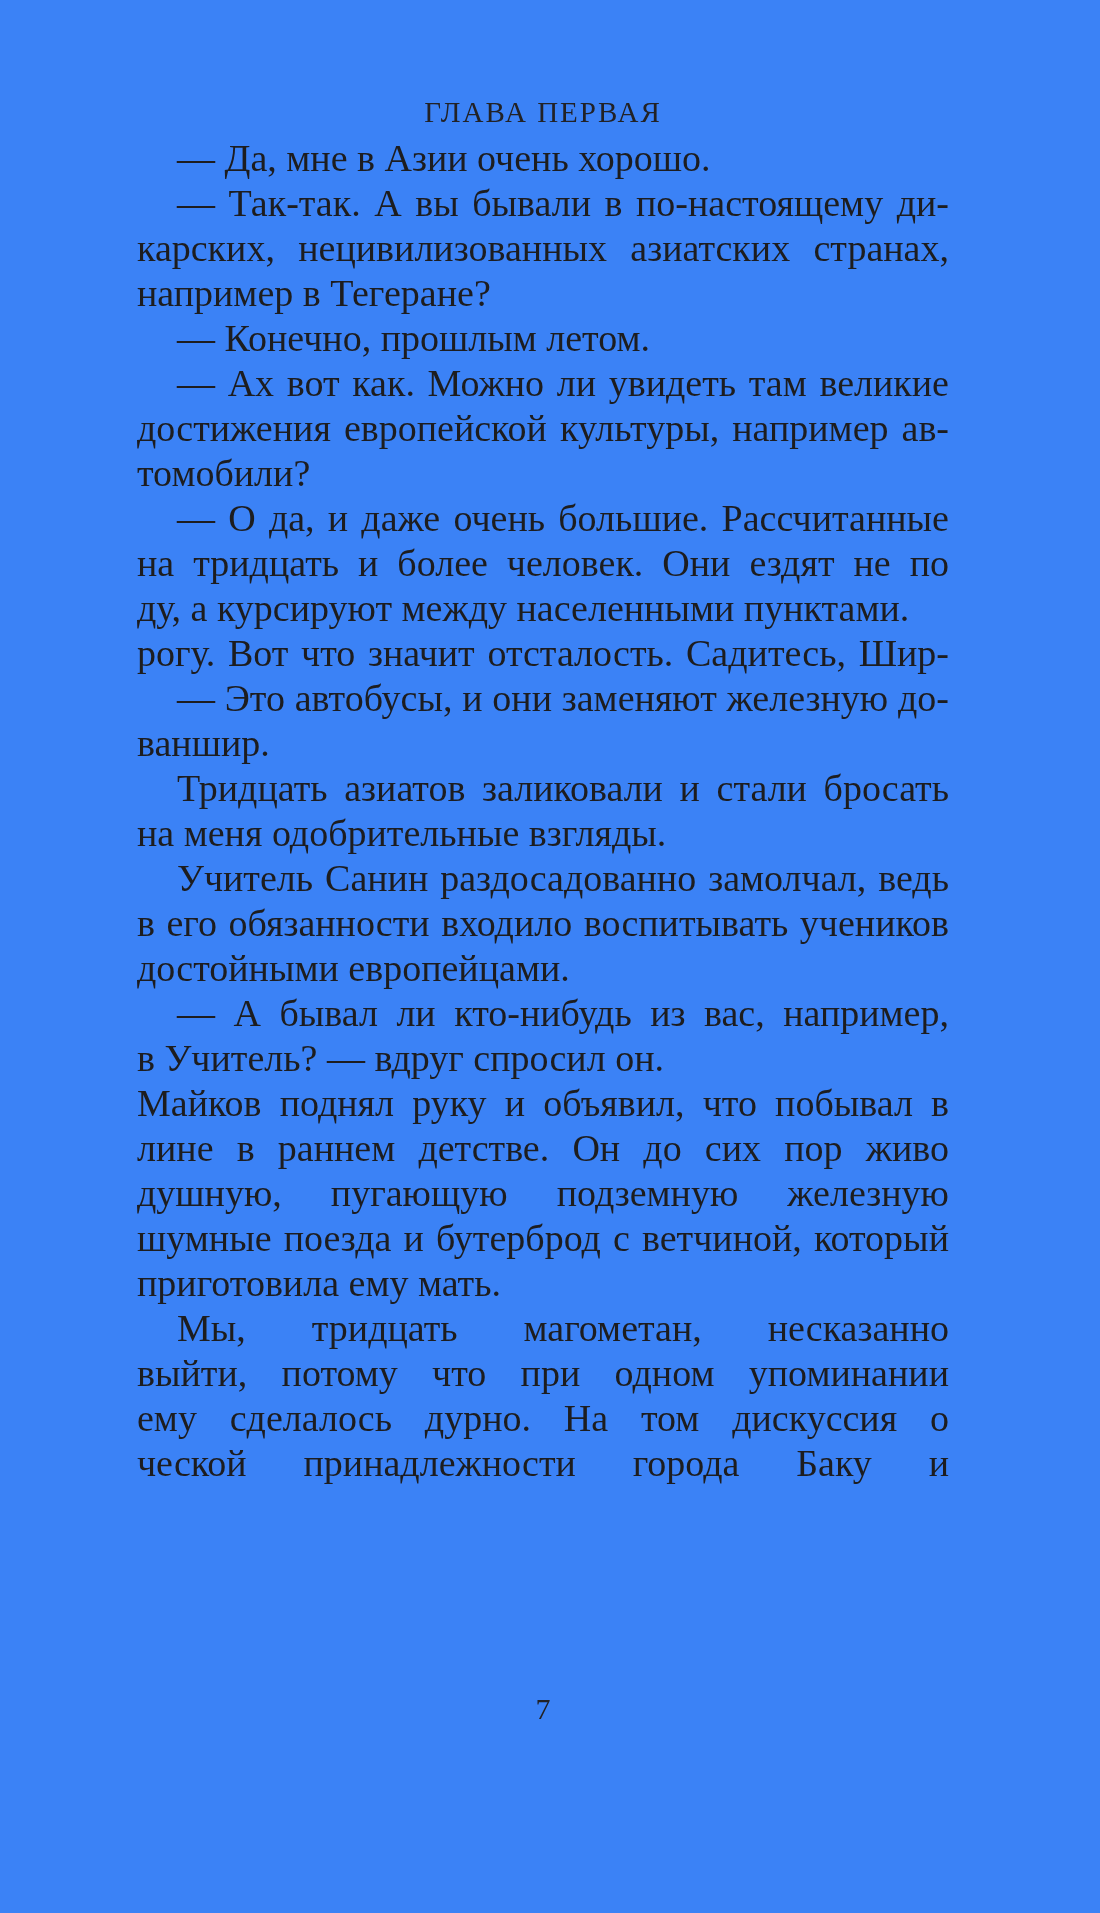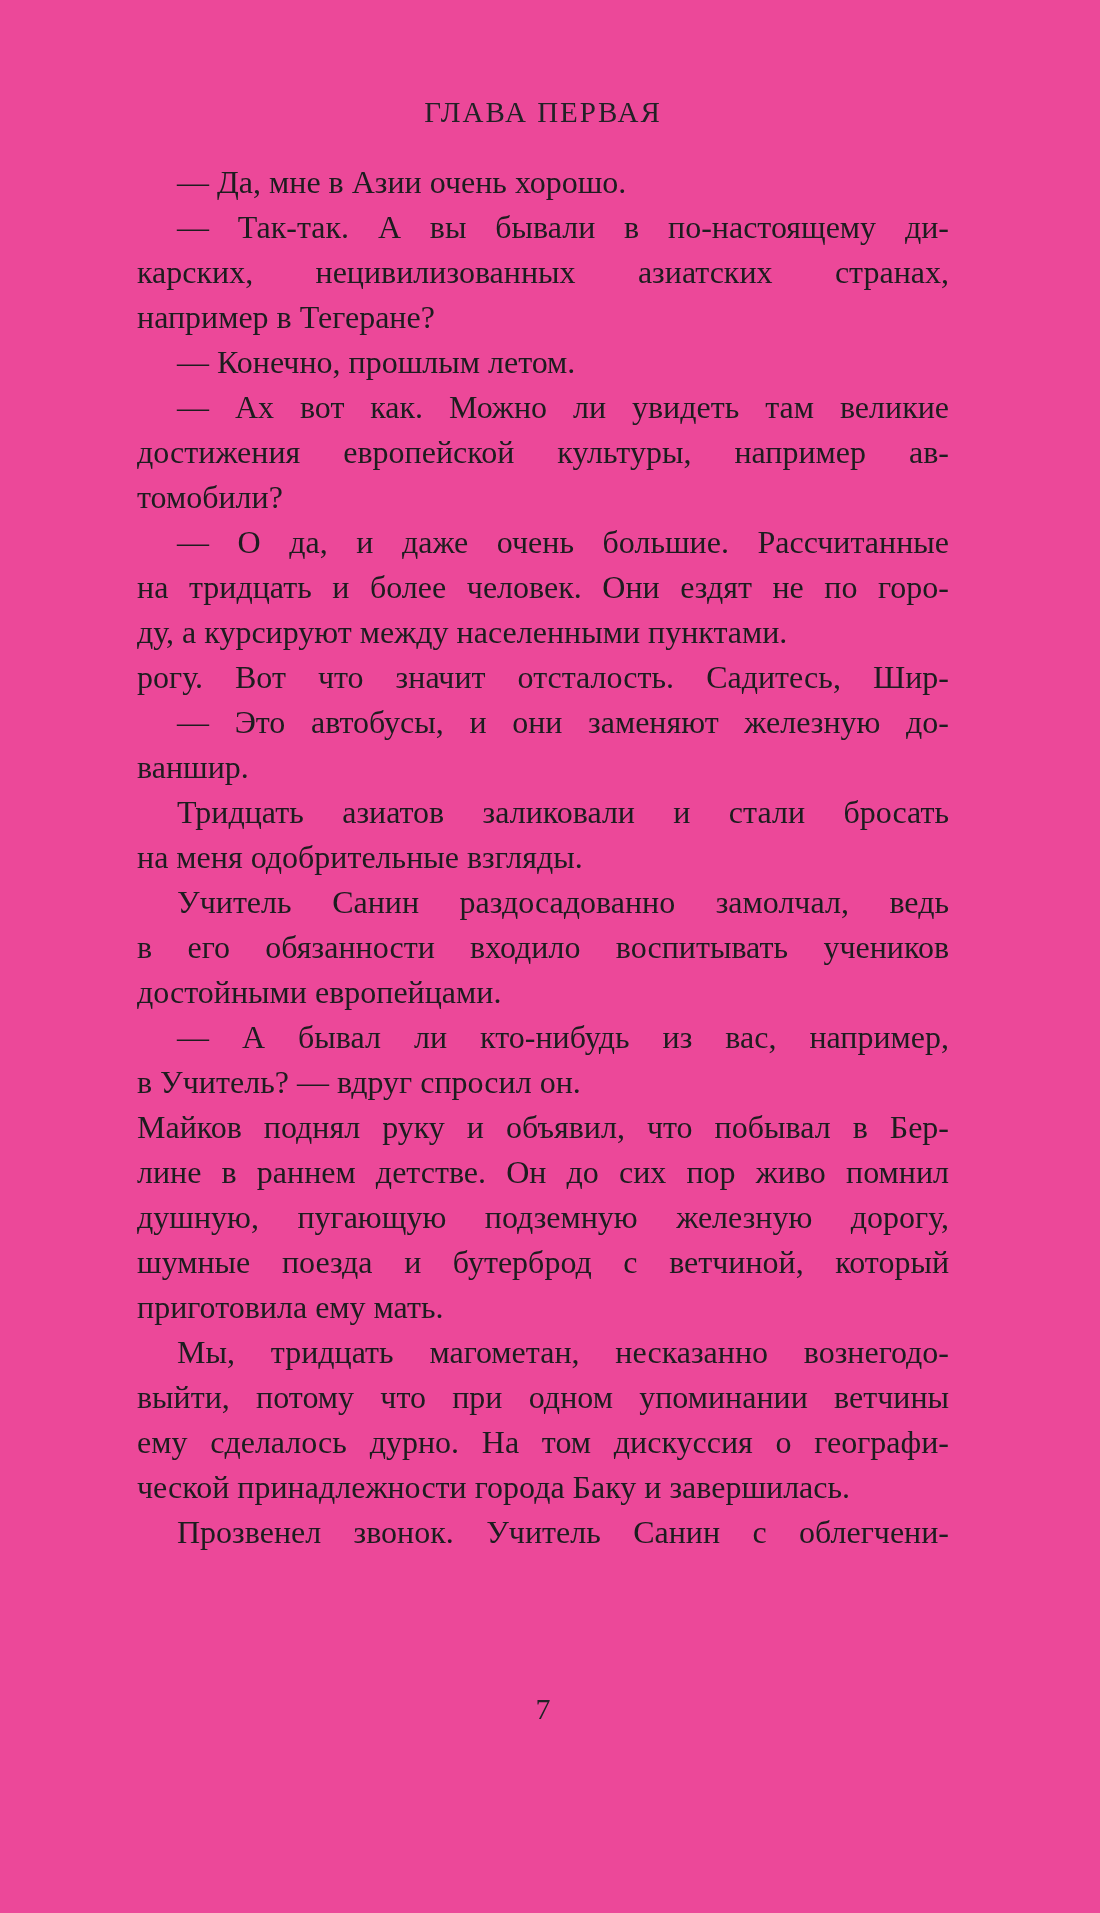--- a/index.html
+++ b/index.html
@@ -4,41 +4,41 @@
 <style>
   html, body {
     margin: 0;
     padding: 0;
     background: #ffffff;
   }
   .page {
     position: relative;
     width: 1100px;
     height: 1913px;
-    background: #ec4899;
+    background: #3b82f6;
     font-family: "Liberation Serif", "DejaVu Serif", serif;
     color: #1d1d1f;
     overflow: hidden;
   }
   .chapter-header {
     position: absolute;
     top: 96px;
     left: 137px;
     width: 812px;
     text-align: center;
     font-size: 29px;
     letter-spacing: 2px;
     color: #222226;
   }
   .body-text {
     position: absolute;
-    top: 160px;
+    top: 136px;
     left: 137px;
     width: 812px;
-    font-size: 32px;
+    font-size: 38px;
   }
   .paragraph {
     margin: 0;
   }
   .line {
     height: 45px;
     line-height: 45px;
     text-align: justify;
     text-align-last: justify;
     white-space: normal;
@@ -115,18 +115,17 @@
         <div class="line">шумные поезда и бутерброд с ветчиной, который</div>
         <div class="line par-last">приготовила ему мать.</div>
       </div>
       <div class="paragraph">
         <div class="line par-first">Мы, тридцать магометан, несказанно вознегодо-</div>
         <div class="line">выйти, потому что при одном упоминании ветчины</div>
         <div class="line">ему сделалось дурно. На том дискуссия о географи-</div>
         <div class="line par-last">ческой принадлежности города Баку и завершилась.</div>
       </div>
       <div class="paragraph">
-        <div class="line par-first">Прозвенел звонок. Учитель Санин с облегчени-</div>
       </div>
     </div>
 
   <div class="page-number">7</div>
 </div>
 
 </body></html>

